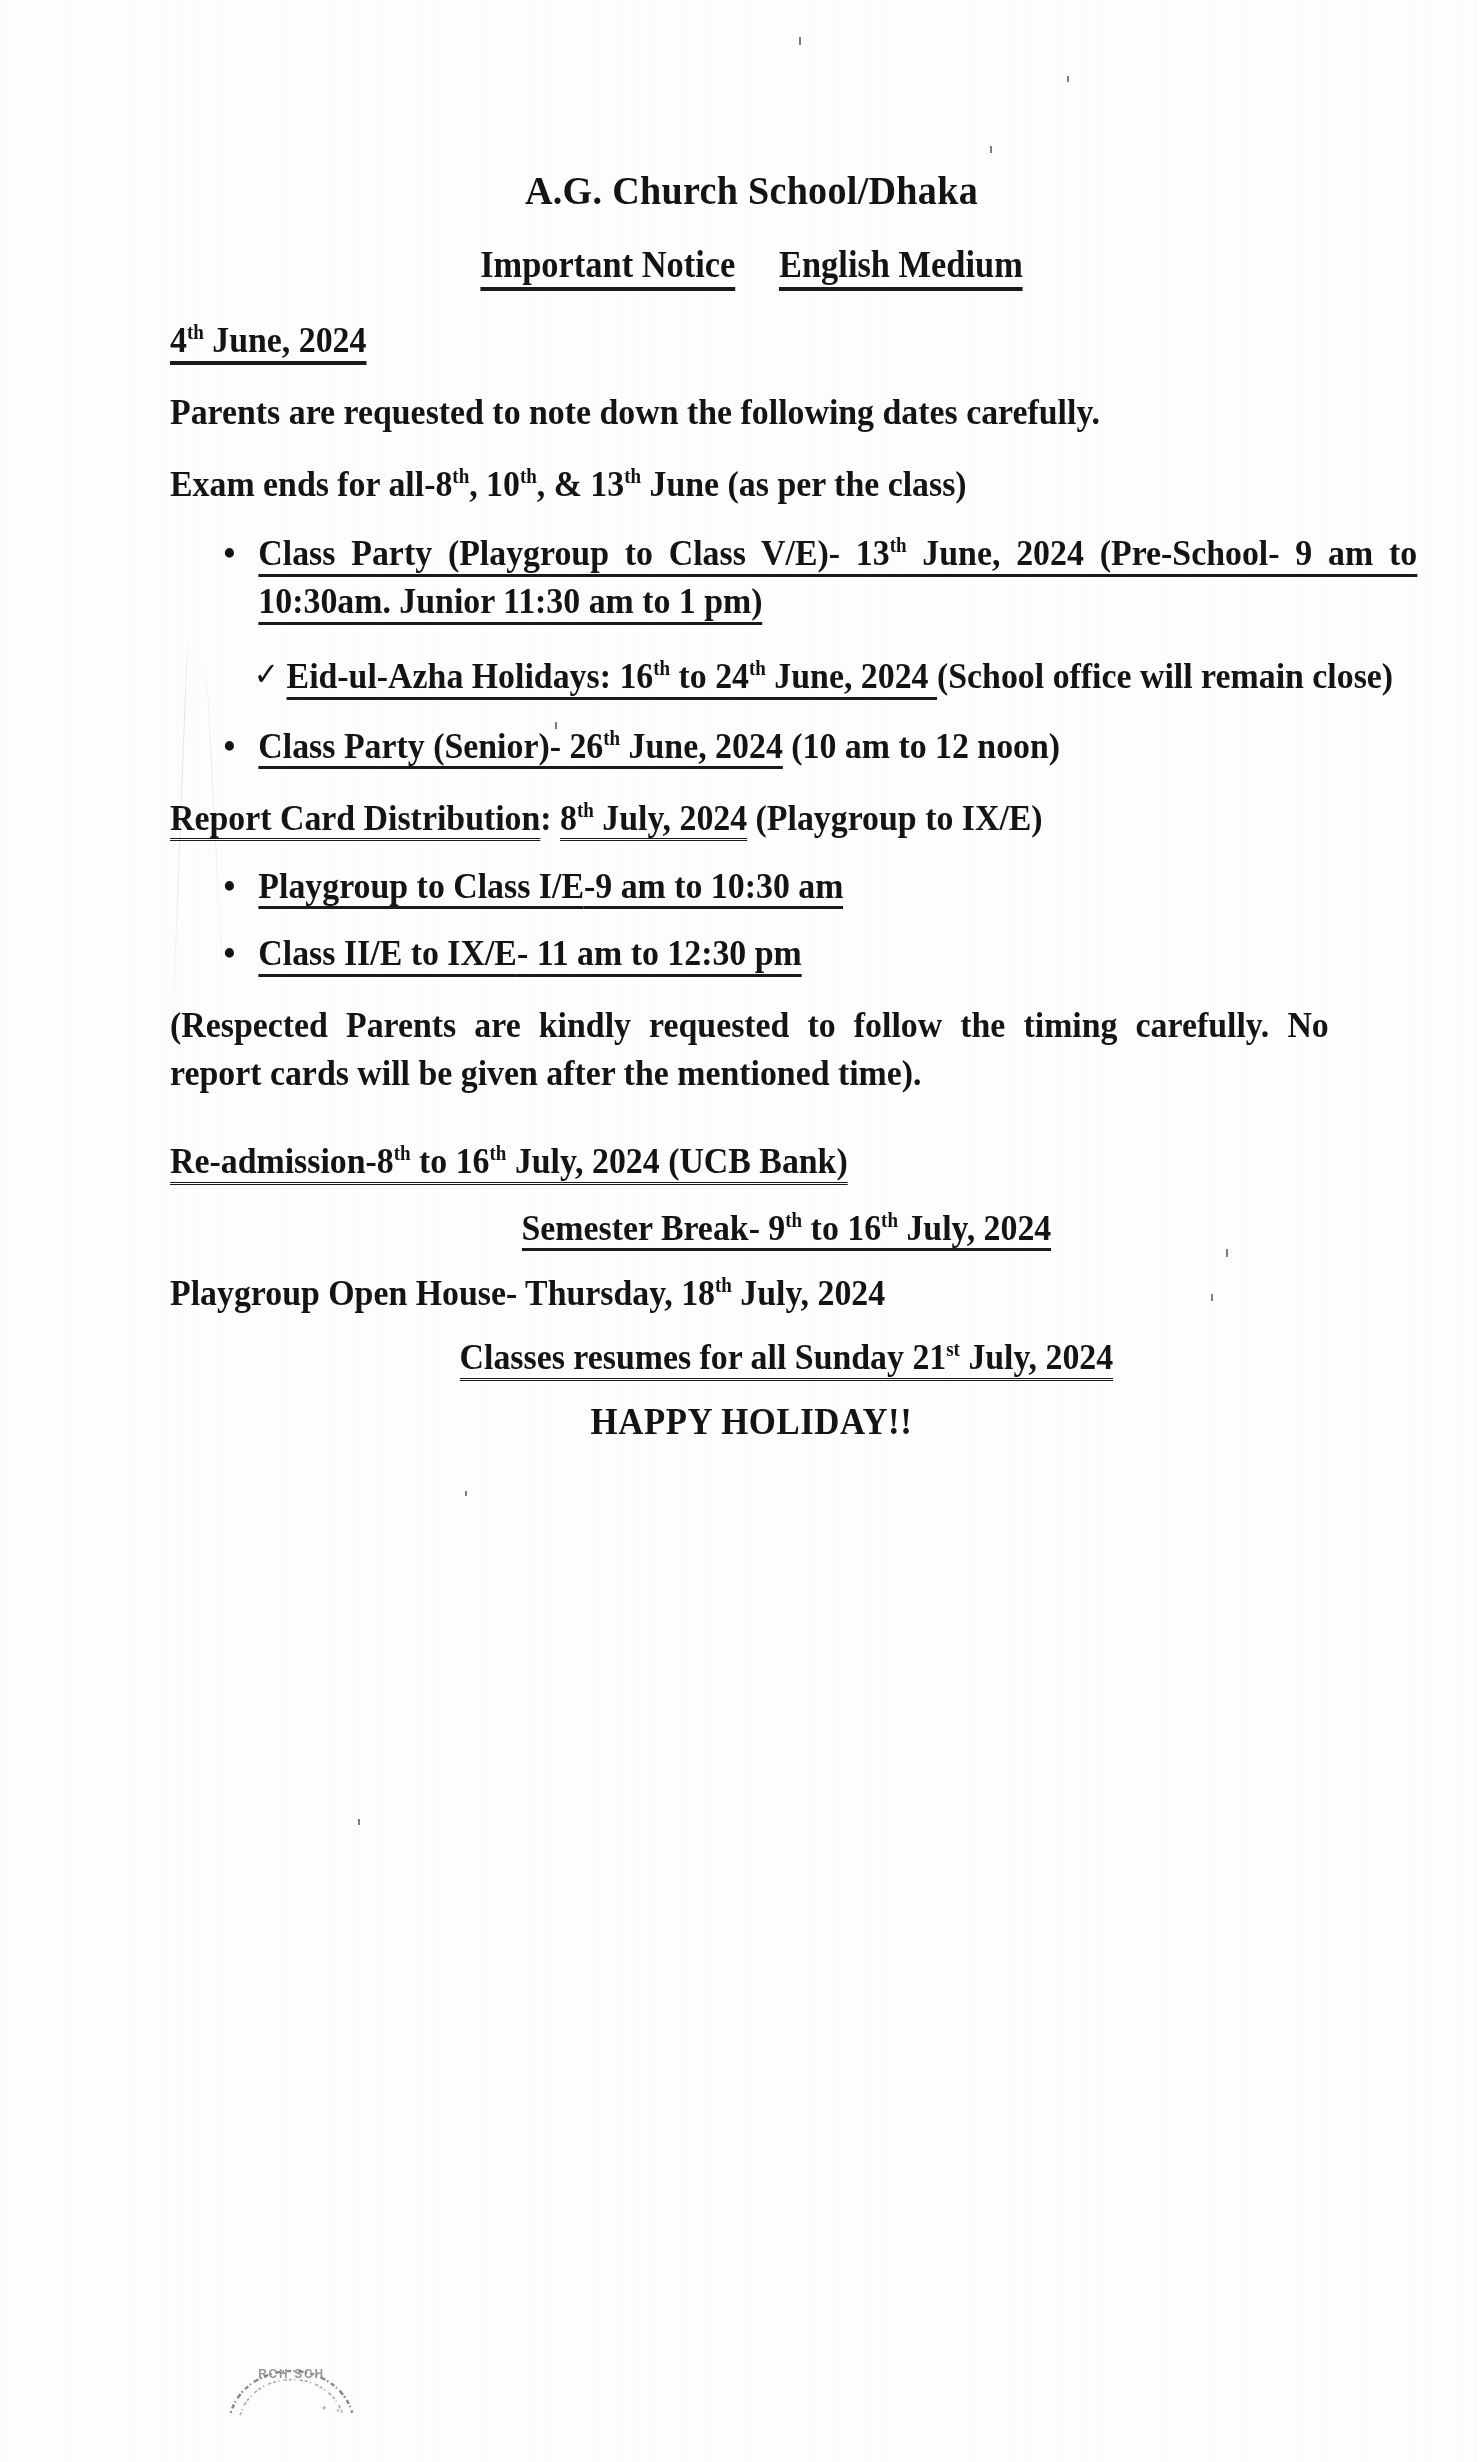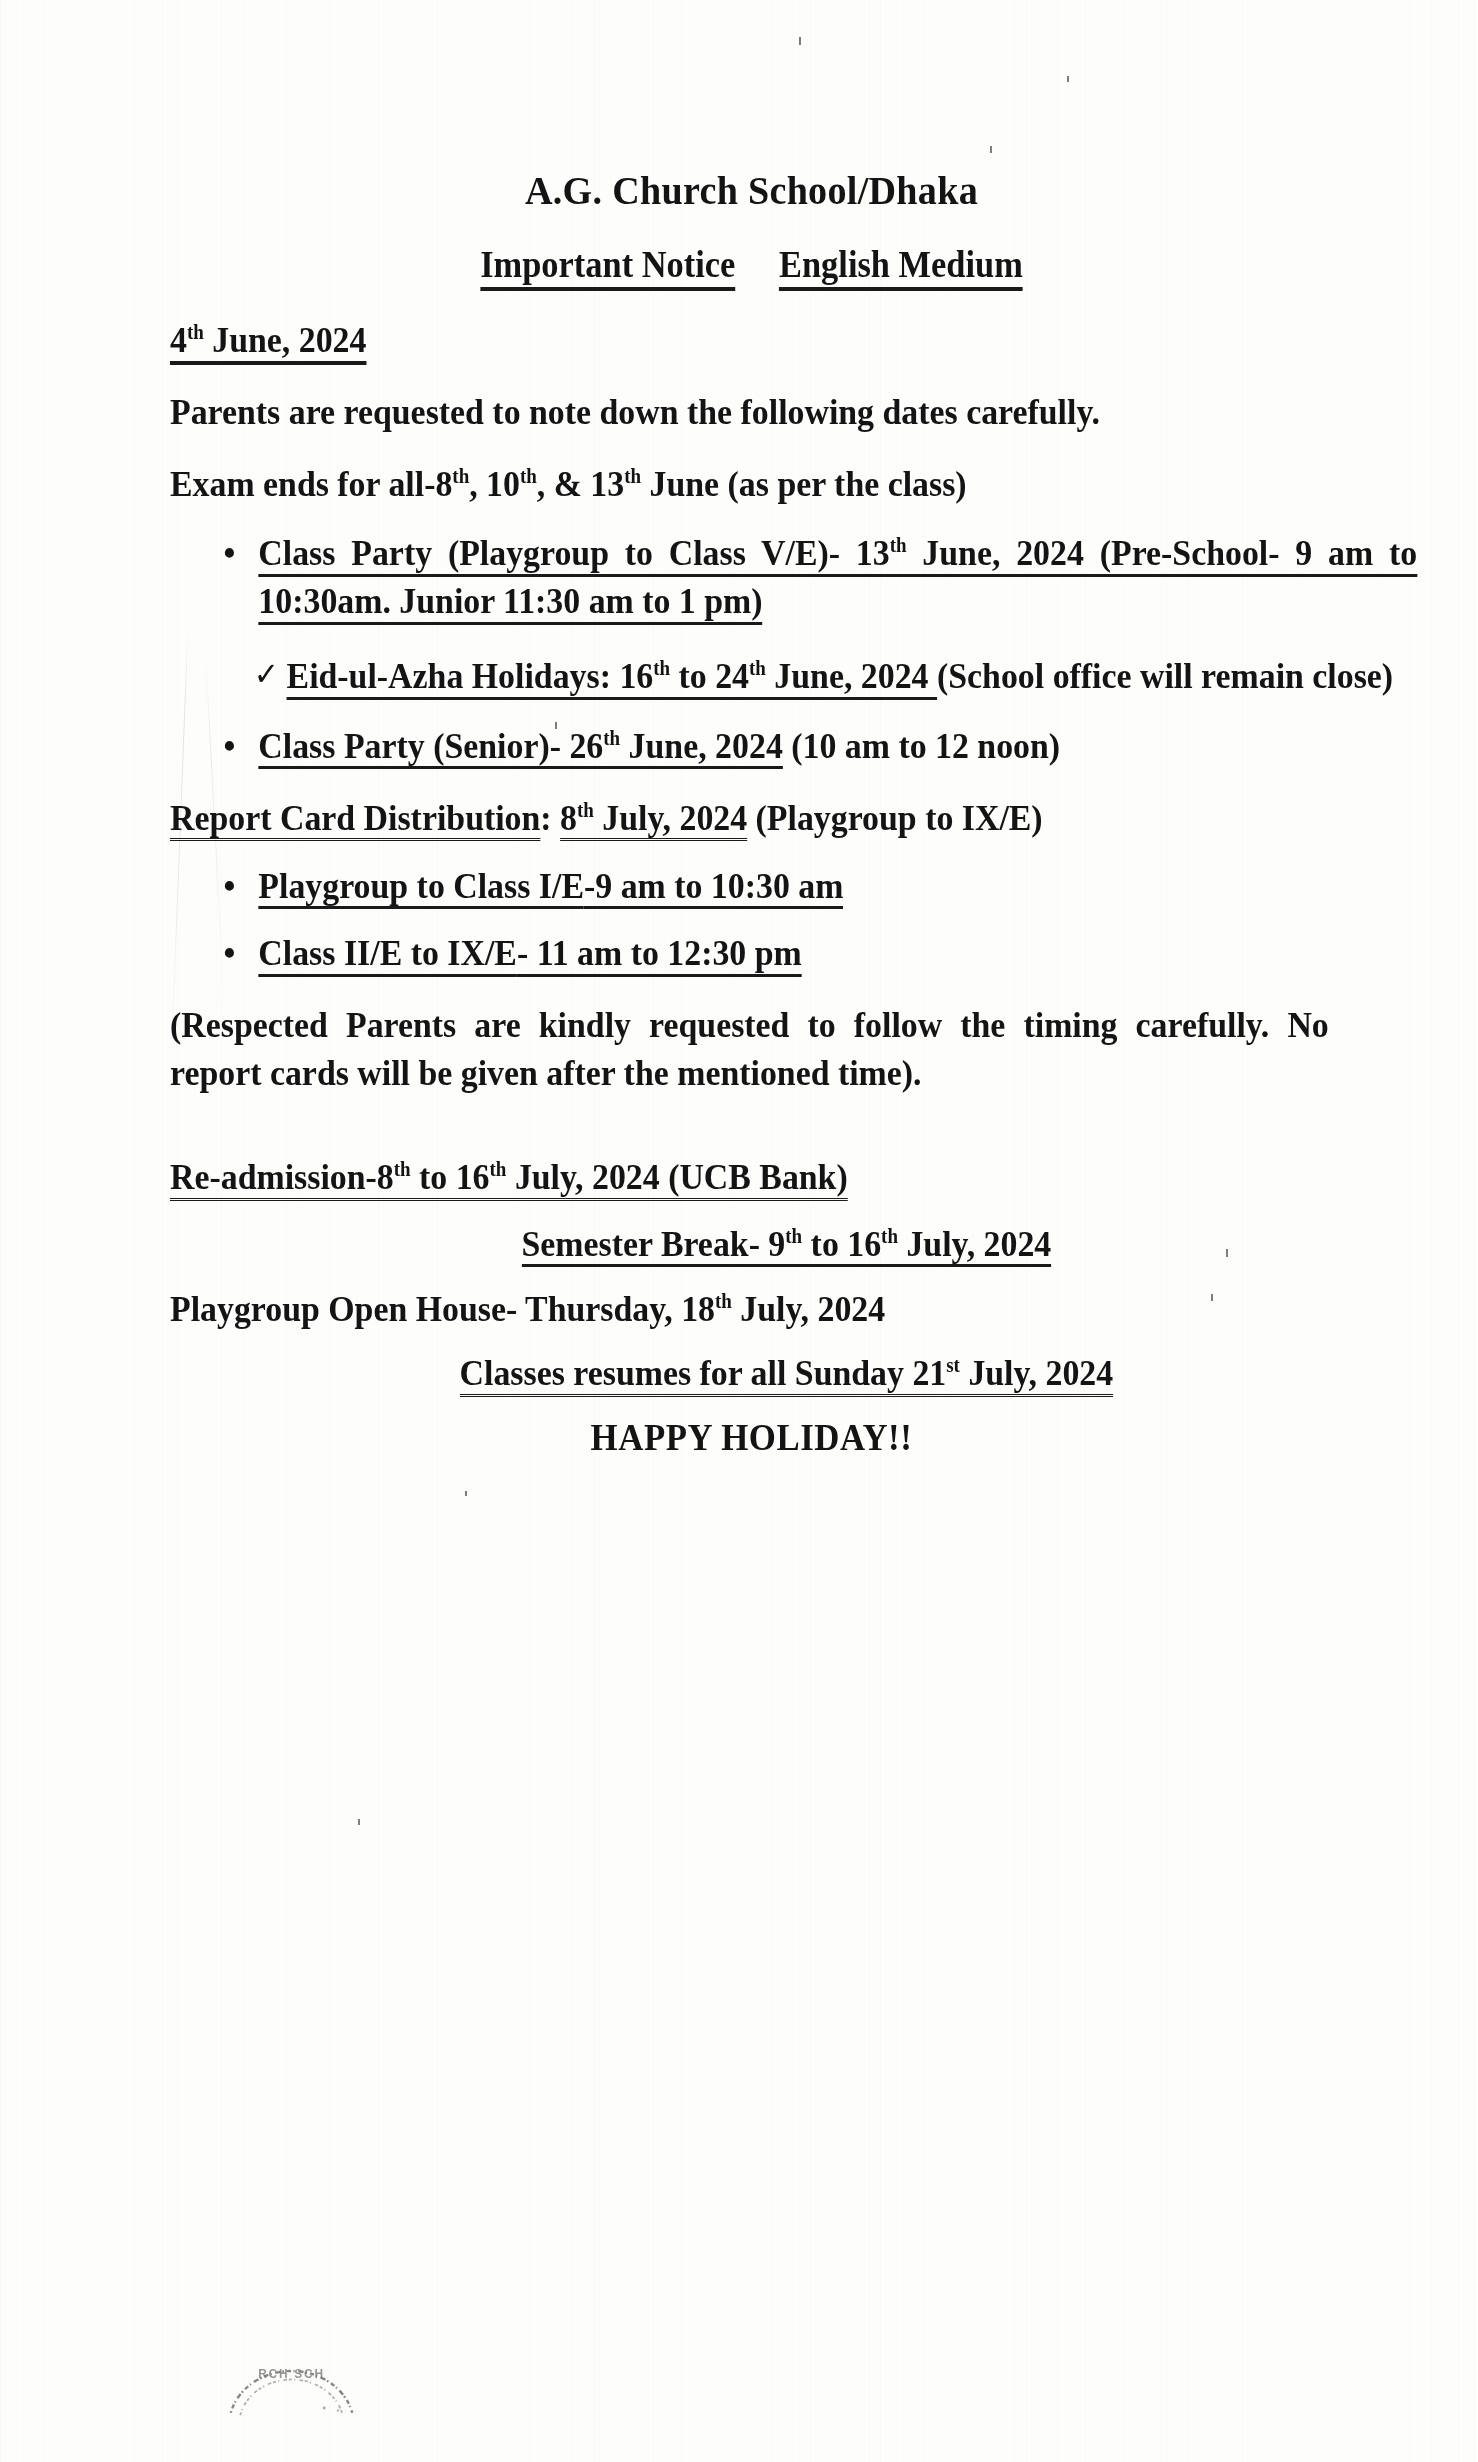--- a/index.html
+++ b/index.html
@@ -171,21 +171,21 @@
   }
   .bullet-item.check .marker {
     left: 89px;
     font-size: 32px;
     font-weight: normal;
   }
 
   .tight-list .bullet-item { margin-top: 20px; }
 
   
-  .foot-block { margin-top: 56px; }
+  .foot-block { margin-top: 40px; }
   .foot-line {
     font-size: 36px;
     font-weight: bold;
     line-height: 1.3;
     transform: scaleX(0.94);
     transform-origin: left center;
     width: 106%;
   }
   .foot-line.ctr { text-align: center; transform: scaleX(0.94); transform-origin: center; }
   .foot-line.m1 { margin-top: 20px; }

